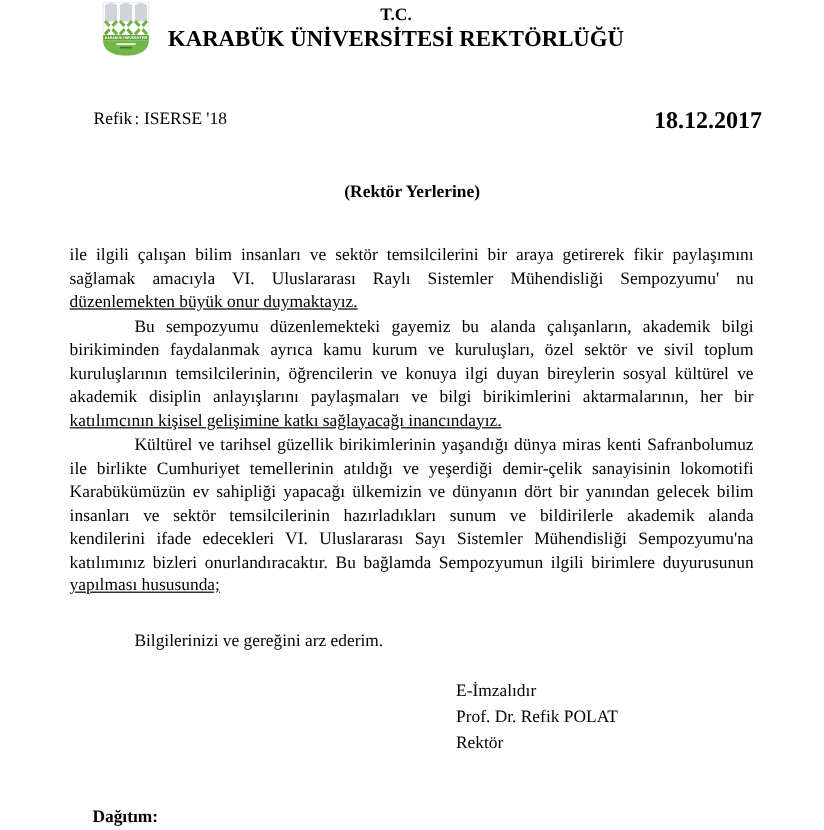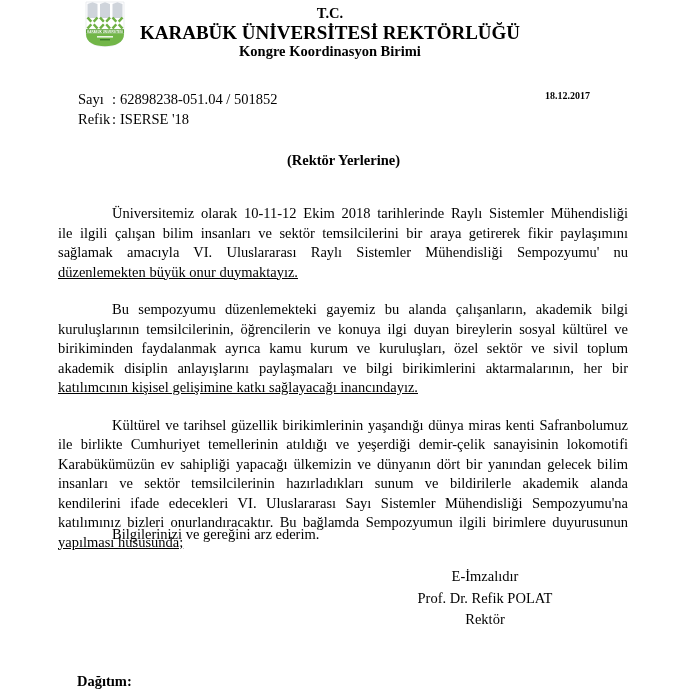--- a/index.html
+++ b/index.html
@@ -18,47 +18,47 @@
     position: absolute; top: 4px; left: 0; width: 660px;
     text-align: center; font-weight: bold; line-height: 19px; font-size: 14.5px;
   }
   .header-text .org { font-size: 19px; }
 
   
   .meta { position: absolute; top: 90px; left: 78px; font-size: 14.5px; line-height: 19.5px; }
   .ref-row { white-space: nowrap; }
   .ref-label { display: inline-block; width: 34px; }
   .ref-colon { display: inline-block; width: 8px; }
-  .doc-date { position: absolute; top: 90px; left: 545px; font-weight: bold; font-size: 10px; }
+  .doc-date { position: absolute; top: 90px; left: 545px; font-weight: bold; font-size: 20px; }
 
   
   .recipient {
     position: absolute; top: 152px; left: 0; width: 687px;
     text-align: center; font-weight: bold; font-size: 14.5px;
   }
 
   
   .body-text { position: absolute; top: 204px; left: 58px; width: 570px; font-size: 14.5px; }
   .para { margin: 0; }
-  .para + .para { margin-top: 18px; }
+  .para + .para { margin-top: 1px; }
   .para .line {
     line-height: 19.5px;
     text-align: justify;
     text-align-last: justify;
     white-space: normal;
   }
   .para .line.first { text-indent: 54px; }
   .para .line.last { text-align-last: left; text-decoration: underline; }
 
   .closing { position: absolute; top: 526px; left: 112px; font-size: 14.5px; }
 
   
   .signature {
     position: absolute; top: 566px; left: 380px; width: 210px;
-    text-align: center; font-size: 14.5px; line-height: 21.5px;
+    font-size: 14.5px; line-height: 21.5px;
   }
 
   
   .distribution { position: absolute; top: 673px; left: 77px; font-weight: bold; font-size: 14.5px; }
 </style>
 </head>
 <body>
 
 <div class="page">
 
@@ -87,46 +87,41 @@
     <text x="21" y="31.6" text-anchor="middle" font-size="2.9" fill="#ffffff" font-family="Liberation Sans, sans-serif" font-weight="bold">KARABÜK ÜNİVERSİTESİ</text>
 
     <path d="M2,32.6 H40 V33 C40,41.5 31.5,45.3 21,45.3 C10.5,45.3 2,41.5 2,33 Z" fill="#72b648"></path>
     <rect x="13" y="35" width="16" height="1.6" fill="#ffffff" opacity="0.85"></rect>
     <rect x="16" y="38" width="10" height="1.4" fill="#3e7d2a"></rect>
   </svg>
 
   <div class="header-text">
     <div>T.C.</div>
     <div class="org">KARABÜK ÜNİVERSİTESİ REKTÖRLÜĞÜ</div>
-    <div>Kongre Koordinasyon Birimi</div>
   </div>
 
   <div class="meta">
-    <div class="ref-row">
-      <span class="ref-label">Sayı</span><span class="ref-colon">:</span><span>62898238-051.04 / 501852</span>
-    </div>
     <div class="ref-row">
       <span class="ref-label">Refik</span><span class="ref-colon">:</span><span>ISERSE '18</span>
     </div>
   </div>
   <div class="doc-date">18.12.2017</div>
 
   <div class="recipient">(Rektör Yerlerine)</div>
 
   <div class="body-text">
     <div class="para">
-        <div class="line first">Üniversitemiz olarak 10-11-12 Ekim 2018 tarihlerinde Raylı Sistemler Mühendisliği</div>
         <div class="line">ile ilgili çalışan bilim insanları ve sektör temsilcilerini bir araya getirerek fikir paylaşımını</div>
         <div class="line">sağlamak amacıyla VI. Uluslararası Raylı Sistemler Mühendisliği Sempozyumu' nu</div>
         <div class="line last">düzenlemekten büyük onur duymaktayız.</div>
       </div>
     <div class="para">
         <div class="line first">Bu sempozyumu düzenlemekteki gayemiz bu alanda çalışanların, akademik bilgi</div>
+        <div class="line">birikiminden faydalanmak ayrıca kamu kurum ve kuruluşları, özel sektör ve sivil toplum</div>
         <div class="line">kuruluşlarının temsilcilerinin, öğrencilerin ve konuya ilgi duyan bireylerin sosyal kültürel ve</div>
-        <div class="line">birikiminden faydalanmak ayrıca kamu kurum ve kuruluşları, özel sektör ve sivil toplum</div>
         <div class="line">akademik disiplin anlayışlarını paylaşmaları ve bilgi birikimlerini aktarmalarının, her bir</div>
         <div class="line last">katılımcının kişisel gelişimine katkı sağlayacağı inancındayız.</div>
       </div>
     <div class="para">
         <div class="line first">Kültürel ve tarihsel güzellik birikimlerinin yaşandığı dünya miras kenti Safranbolumuz</div>
         <div class="line">ile birlikte Cumhuriyet temellerinin atıldığı ve yeşerdiği demir-çelik sanayisinin lokomotifi</div>
         <div class="line">Karabükümüzün ev sahipliği yapacağı ülkemizin ve dünyanın dört bir yanından gelecek bilim</div>
         <div class="line">insanları ve sektör temsilcilerinin hazırladıkları sunum ve bildirilerle akademik alanda</div>
         <div class="line">kendilerini ifade edecekleri VI. Uluslararası Sayı Sistemler Mühendisliği Sempozyumu'na</div>
         <div class="line">katılımınız bizleri onurlandıracaktır. Bu bağlamda Sempozyumun ilgili birimlere duyurusunun</div>

